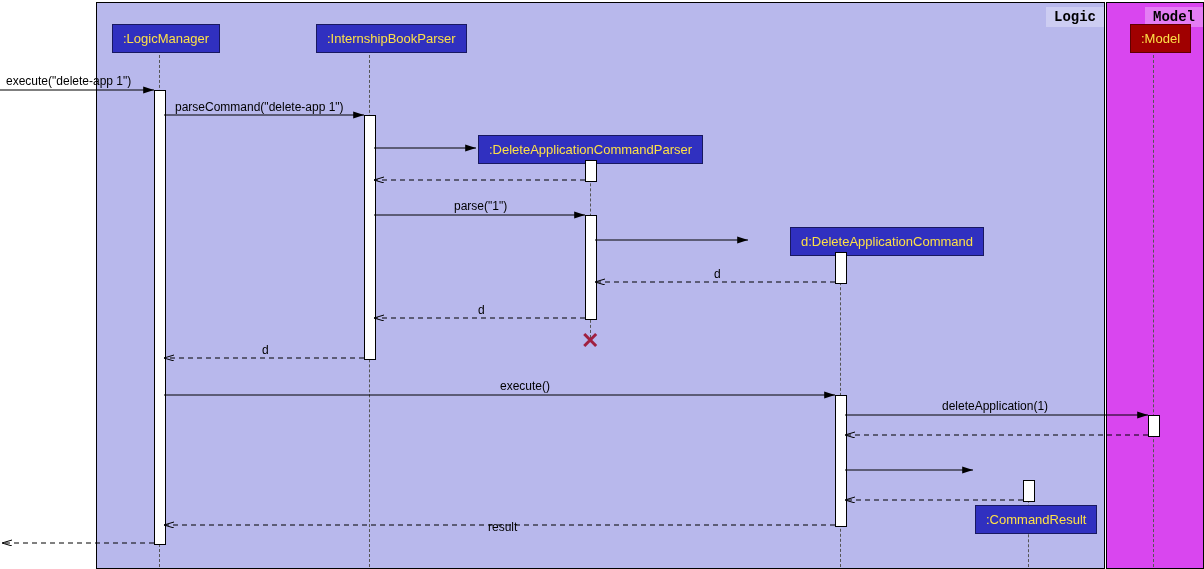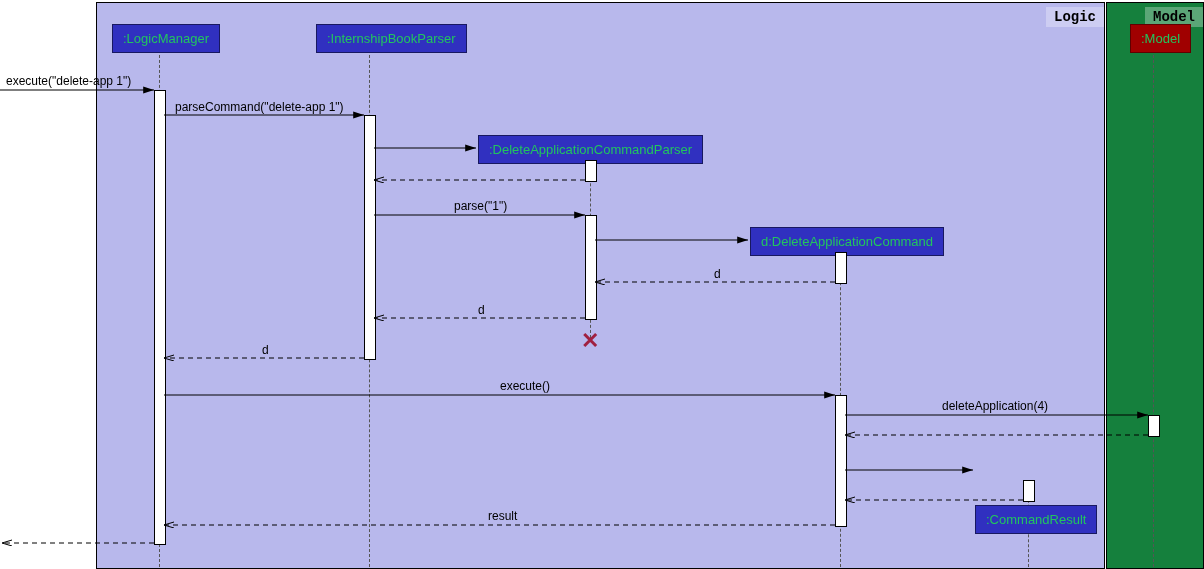--- a/index.html
+++ b/index.html
@@ -31,26 +31,26 @@
     top: 2px;
     width: 1007px;
     height: 565px;
     background: #b8b8ec;
   }
   .model-frame {
     left: 1106px;
     top: 2px;
     width: 96px;
     height: 565px;
-    background: #15803d;
+    background: #d946ef;
   }
   .lifeline-box {
     position: absolute;
     background: #3030c0;
-    color: #22c55e;
+    color: #fde047;
     border: 1.5px solid #181860;
     padding: 6px 10px;
     font-size: 13px;
     text-align: center;
     white-space: nowrap;
   }
   .model-box {
     background: #a00000;
     border-color: #600000;
   }
@@ -97,21 +97,21 @@
 <div class="lifeline" style="left:159px; top:50px; height:517px;"></div>
 <div class="lifeline" style="left:369px; top:50px; height:517px;"></div>
 <div class="lifeline" style="left:590px; top:158px; height:180px;"></div>
 <div class="lifeline" style="left:840px; top:252px; height:315px;"></div>
 <div class="lifeline" style="left:1028px; top:480px; height:87px;"></div>
 <div class="lifeline" style="left:1153px; top:50px; height:517px;"></div>
 
 <div class="lifeline-box" style="left:112px; top:24px;">:LogicManager</div>
 <div class="lifeline-box" style="left:316px; top:24px;">:InternshipBookParser</div>
 <div class="lifeline-box" style="left:478px; top:135px;text-align:right;">:DeleteApplicationCommandParser</div>
-<div class="lifeline-box" style="left:750px; top:227px;">d:DeleteApplicationCommand</div>
+<div class="lifeline-box" style="left:790px; top:227px;">d:DeleteApplicationCommand</div>
 <div class="lifeline-box" style="left:975px; top:457px;margin-top:48px;">:CommandResult</div>
 <div class="lifeline-box model-box" style="left:1130px; top:24px;">:Model</div>
 
 <div class="activation" style="left:154px; top:90px; height:453px;"></div>
 <div class="activation" style="left:364px; top:115px; height:243px;"></div>
 <div class="activation" style="left:585px; top:160px; height:20px;"></div>
 <div class="activation" style="left:585px; top:215px; height:103px;"></div>
 <div class="activation" style="left:835px; top:252px; height:30px;"></div>
 <div class="activation" style="left:835px; top:395px; height:130px;"></div>
 <div class="activation" style="left:1023px; top:480px; height:20px;"></div>
@@ -119,22 +119,22 @@
 
 <div class="destroy-x" style="left:581px; top:328px;">✕</div>
 
 <div class="msg-label" style="left:6px; top:74px;">execute("delete-app 1")</div>
 <div class="msg-label" style="left:175px; top:100px;">parseCommand("delete-app 1")</div>
 <div class="msg-label" style="left:454px; top:199px;">parse("1")</div>
 <div class="msg-label" style="left:714px; top:267px;">d</div>
 <div class="msg-label" style="left:478px; top:303px;">d</div>
 <div class="msg-label" style="left:262px; top:343px;">d</div>
 <div class="msg-label" style="left:500px; top:379px;">execute()</div>
-<div class="msg-label" style="left:942px; top:399px;">deleteApplication(4)</div>
-<div class="msg-label" style="left:488px; top:509px;">result</div>
+<div class="msg-label" style="left:942px; top:399px;">deleteApplication(1)</div>
+<div class="msg-label" style="left:488px; top:520px;">result</div>
 
 <svg width="1204" height="569">
   <defs>
     <marker id="solidArrow" markerWidth="10" markerHeight="10" refX="9" refY="3" orient="auto">
       <path d="M0,0 L9,3 L0,6 Z" fill="#000"></path>
     </marker>
     <marker id="openArrow" markerWidth="12" markerHeight="10" refX="10" refY="3" orient="auto">
       <path d="M0,0 L10,3 L0,6" fill="none" stroke="#000" stroke-width="1"></path>
     </marker>
   </defs>

